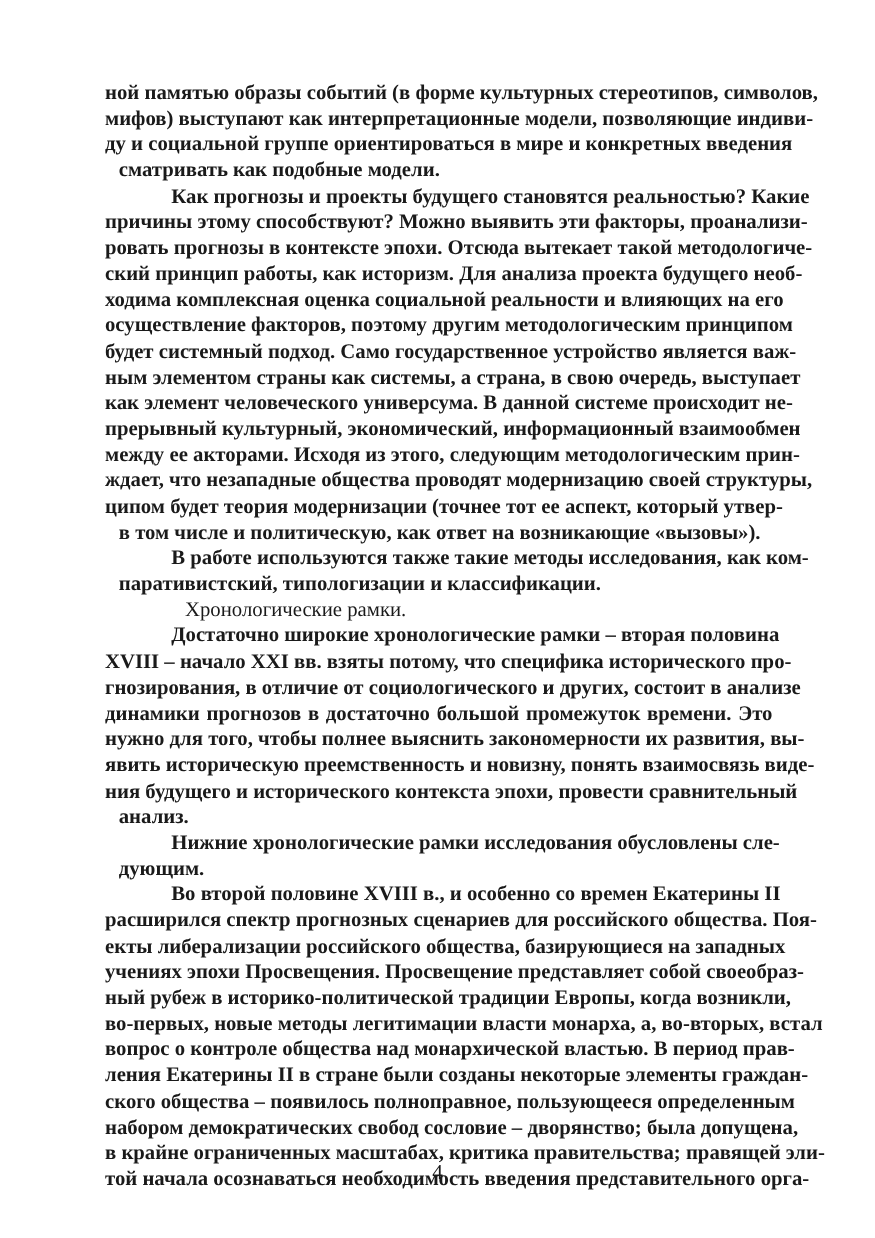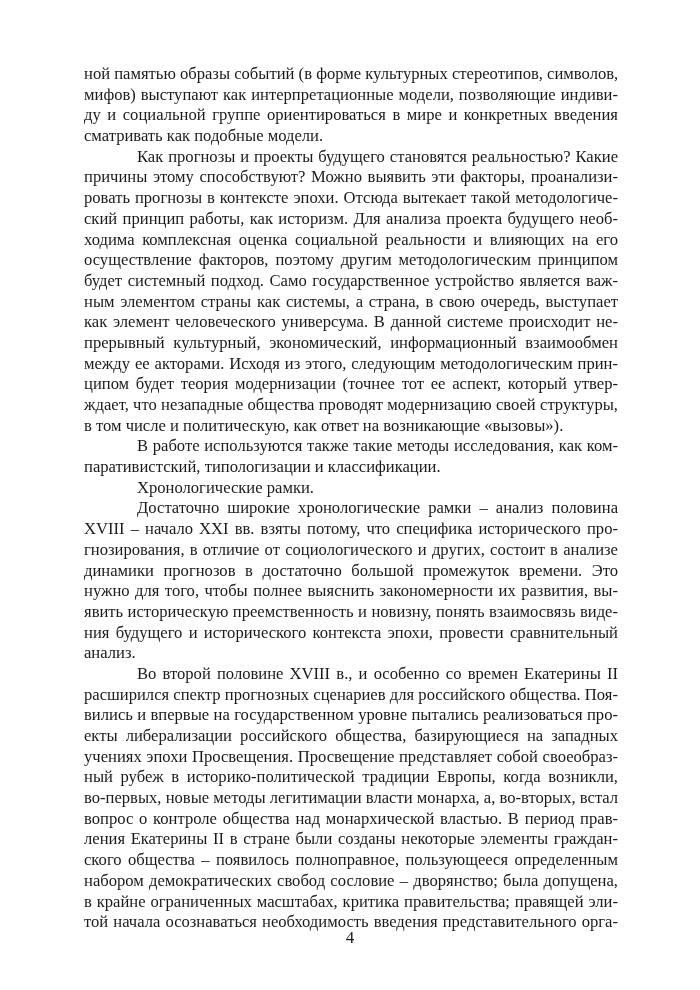--- a/index.html
+++ b/index.html
@@ -9,22 +9,22 @@
     left: 84px;
     top: 64px;
     width: 534px;
     font-family: "Liberation Serif", serif;
     font-size: 16.6px;
     line-height: 20.7px;
     color: #1a1a1a;
     text-align: justify;
     hyphens: manual;
   }
-  .line { display: block; white-space: nowrap; text-align-last: justify; text-align: justify; height: 20.7px; }
-  .line.last { text-align-last: left; }
+  .line { display: block; white-space: nowrap; text-align-last: justify; text-align: justify; height: 20.7px; font-weight: bold; }
+  .line.last { text-align-last: left; margin-left: 11px; }
   .line.indent { padding-left: 53px; }
   .bold { font-weight: normal; }
   .page-number {
     position: absolute;
     left: 0; width: 700px;
     top: 928px;
     text-align: center;
     font-family: "Liberation Serif", serif;
     font-size: 17px;
     color: #1a1a1a;
@@ -47,50 +47,53 @@
     <span class="line">причины этому способствуют? Можно выявить эти факторы, проанализи-</span>
     <span class="line">ровать прогнозы в контексте эпохи. Отсюда вытекает такой методологиче-</span>
     <span class="line">ский принцип работы, как историзм. Для анализа проекта будущего необ-</span>
     <span class="line">ходима комплексная оценка социальной реальности и влияющих на его</span>
     <span class="line">осуществление факторов, поэтому другим методологическим принципом</span>
     <span class="line">будет системный подход. Само государственное устройство является важ-</span>
     <span class="line">ным элементом страны как системы, а страна, в свою очередь, выступает</span>
     <span class="line">как элемент человеческого универсума. В данной системе происходит не-</span>
     <span class="line">прерывный культурный, экономический, информационный взаимообмен</span>
     <span class="line">между ее акторами. Исходя из этого, следующим методологическим прин-</span>
+    <span class="line">ждает, что незападные общества проводят модернизацию своей структуры,</span>
     <span class="line">ципом будет теория модернизации (точнее тот ее аспект, который утвер-</span>
-    <span class="line">ждает, что незападные общества проводят модернизацию своей структуры,</span>
     <span class="line last">в том числе и политическую, как ответ на возникающие «вызовы»).</span>
   </div>
 
   <div>
     <span class="line indent">В работе используются также такие методы исследования, как ком-</span>
     <span class="line last">паративистский, типологизации и классификации.</span>
   </div>
 
   <div>
     <span class="line indent last bold">Хронологические рамки.</span>
   </div>
 
   <div>
-    <span class="line indent">Достаточно широкие хронологические рамки – анализ половина</span>
+    <span class="line indent">Достаточно широкие хронологические рамки – вторая половина</span>
     <span class="line">XVIII – начало XXI вв. взяты потому, что специфика исторического про-</span>
     <span class="line">гнозирования, в отличие от социологического и других, состоит в анализе</span>
     <span class="line">динамики прогнозов в достаточно большой промежуток времени. Это</span>
     <span class="line">нужно для того, чтобы полнее выяснить закономерности их развития, вы-</span>
     <span class="line">явить историческую преемственность и новизну, понять взаимосвязь виде-</span>
     <span class="line">ния будущего и исторического контекста эпохи, провести сравнительный</span>
     <span class="line last">анализ.</span>
   </div>
 
+  <div>
+    <span class="line indent">Нижние хронологические рамки исследования обусловлены сле-</span>
+    <span class="line last">дующим.</span>
+  </div>
 
   <div>
     <span class="line indent">Во второй половине XVIII в., и особенно со времен Екатерины II</span>
     <span class="line">расширился спектр прогнозных сценариев для российского общества. Поя-</span>
-    <span class="line">вились и впервые на государственном уровне пытались реализоваться про-</span>
     <span class="line">екты либерализации российского общества, базирующиеся на западных</span>
     <span class="line">учениях эпохи Просвещения. Просвещение представляет собой своеобраз-</span>
     <span class="line">ный рубеж в историко-политической традиции Европы, когда возникли,</span>
     <span class="line">во-первых, новые методы легитимации власти монарха, а, во-вторых, встал</span>
     <span class="line">вопрос о контроле общества над монархической властью. В период прав-</span>
     <span class="line">ления Екатерины II в стране были созданы некоторые элементы граждан-</span>
     <span class="line">ского общества – появилось полноправное, пользующееся определенным</span>
     <span class="line">набором демократических свобод сословие – дворянство; была допущена,</span>
     <span class="line">в крайне ограниченных масштабах, критика правительства; правящей эли-</span>
     <span class="line">той начала осознаваться необходимость введения представительного орга-</span>

